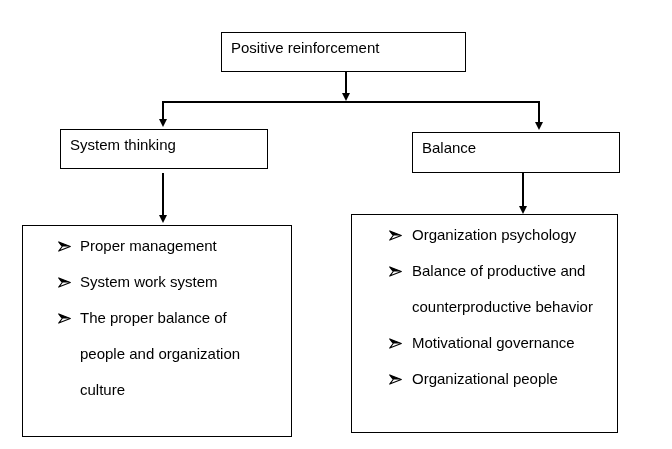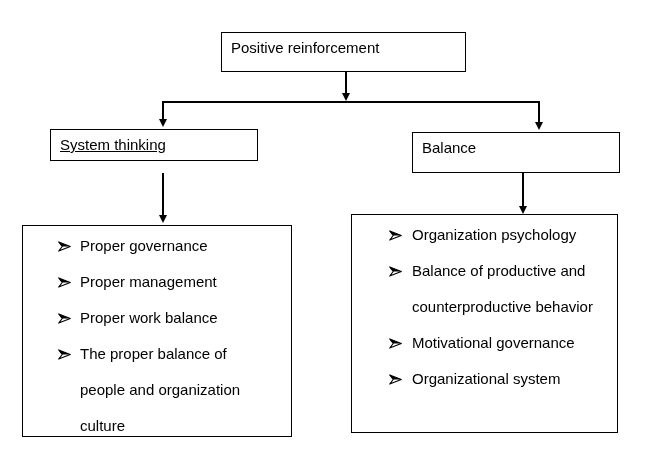--- a/index.html
+++ b/index.html
@@ -14,21 +14,21 @@
     overflow: hidden;
   }
   .box {
     position: absolute;
     border: 1.5px solid #000000;
     background: #ffffff;
     box-sizing: border-box;
   }
   .label-box { padding: 5px 9px; line-height: 19px; }
   .box-root  { left: 221px; top: 32px;  width: 245px; height: 40px; }
-  .box-left  { left: 50px;  top: 129px; width: 208px; height: 32px; text-decoration: underline; }
+  .box-left  { left: 60px;  top: 129px; width: 208px; height: 40px; }
   .box-right { left: 412px; top: 132px; width: 208px; height: 41px; }
   .box-left-list  { left: 22px;  top: 225px; width: 270px; height: 212px; }
   .box-right-list { left: 351px; top: 214px; width: 267px; height: 219px; }
 
   .vline { position: absolute; width: 2px; background: #000000; }
   .hline { position: absolute; height: 2px; background: #000000; }
   .arrow-down {
     position: absolute; width: 0; height: 0;
     border-left: 4.5px solid transparent;
     border-right: 4.5px solid transparent;
@@ -90,39 +90,30 @@
 
   <div class="box box-left-list">
     <div class="list list-left">
       <div class="item">
         <span class="bullet">
             <svg width="13" height="11" viewBox="0 0 13 11">
               <path d="M0.7,0.9 L12.3,5.5 L0.7,10.1 L4.2,5.5 Z" fill="#ffffff" stroke="#000000" stroke-width="1.1" stroke-linejoin="round"></path>
               <path d="M0.7,0.9 L12.3,5.5 L4.2,5.5 Z" fill="#000000"></path>
             </svg>
           </span>
-        <span class="text">Proper governance</span>
-      </div>
-      <div class="item">
-        <span class="bullet">
-            <svg width="13" height="11" viewBox="0 0 13 11">
-              <path d="M0.7,0.9 L12.3,5.5 L0.7,10.1 L4.2,5.5 Z" fill="#ffffff" stroke="#000000" stroke-width="1.1" stroke-linejoin="round"></path>
-              <path d="M0.7,0.9 L12.3,5.5 L4.2,5.5 Z" fill="#000000"></path>
-            </svg>
-          </span>
         <span class="text">Proper management</span>
       </div>
       <div class="item">
         <span class="bullet">
             <svg width="13" height="11" viewBox="0 0 13 11">
               <path d="M0.7,0.9 L12.3,5.5 L0.7,10.1 L4.2,5.5 Z" fill="#ffffff" stroke="#000000" stroke-width="1.1" stroke-linejoin="round"></path>
               <path d="M0.7,0.9 L12.3,5.5 L4.2,5.5 Z" fill="#000000"></path>
             </svg>
           </span>
-        <span class="text">Proper work balance</span>
+        <span class="text">System work system</span>
       </div>
       <div class="item">
         <span class="bullet">
             <svg width="13" height="11" viewBox="0 0 13 11">
               <path d="M0.7,0.9 L12.3,5.5 L0.7,10.1 L4.2,5.5 Z" fill="#ffffff" stroke="#000000" stroke-width="1.1" stroke-linejoin="round"></path>
               <path d="M0.7,0.9 L12.3,5.5 L4.2,5.5 Z" fill="#000000"></path>
             </svg>
           </span>
         <span class="text">The proper balance of
 people and organization
@@ -161,18 +152,18 @@
           </span>
         <span class="text">Motivational governance</span>
       </div>
       <div class="item">
         <span class="bullet">
             <svg width="13" height="11" viewBox="0 0 13 11">
               <path d="M0.7,0.9 L12.3,5.5 L0.7,10.1 L4.2,5.5 Z" fill="#ffffff" stroke="#000000" stroke-width="1.1" stroke-linejoin="round"></path>
               <path d="M0.7,0.9 L12.3,5.5 L4.2,5.5 Z" fill="#000000"></path>
             </svg>
           </span>
-        <span class="text">Organizational system</span>
+        <span class="text">Organizational people</span>
       </div>
     </div>
   </div>
 
 </div>
 
 </body></html>

